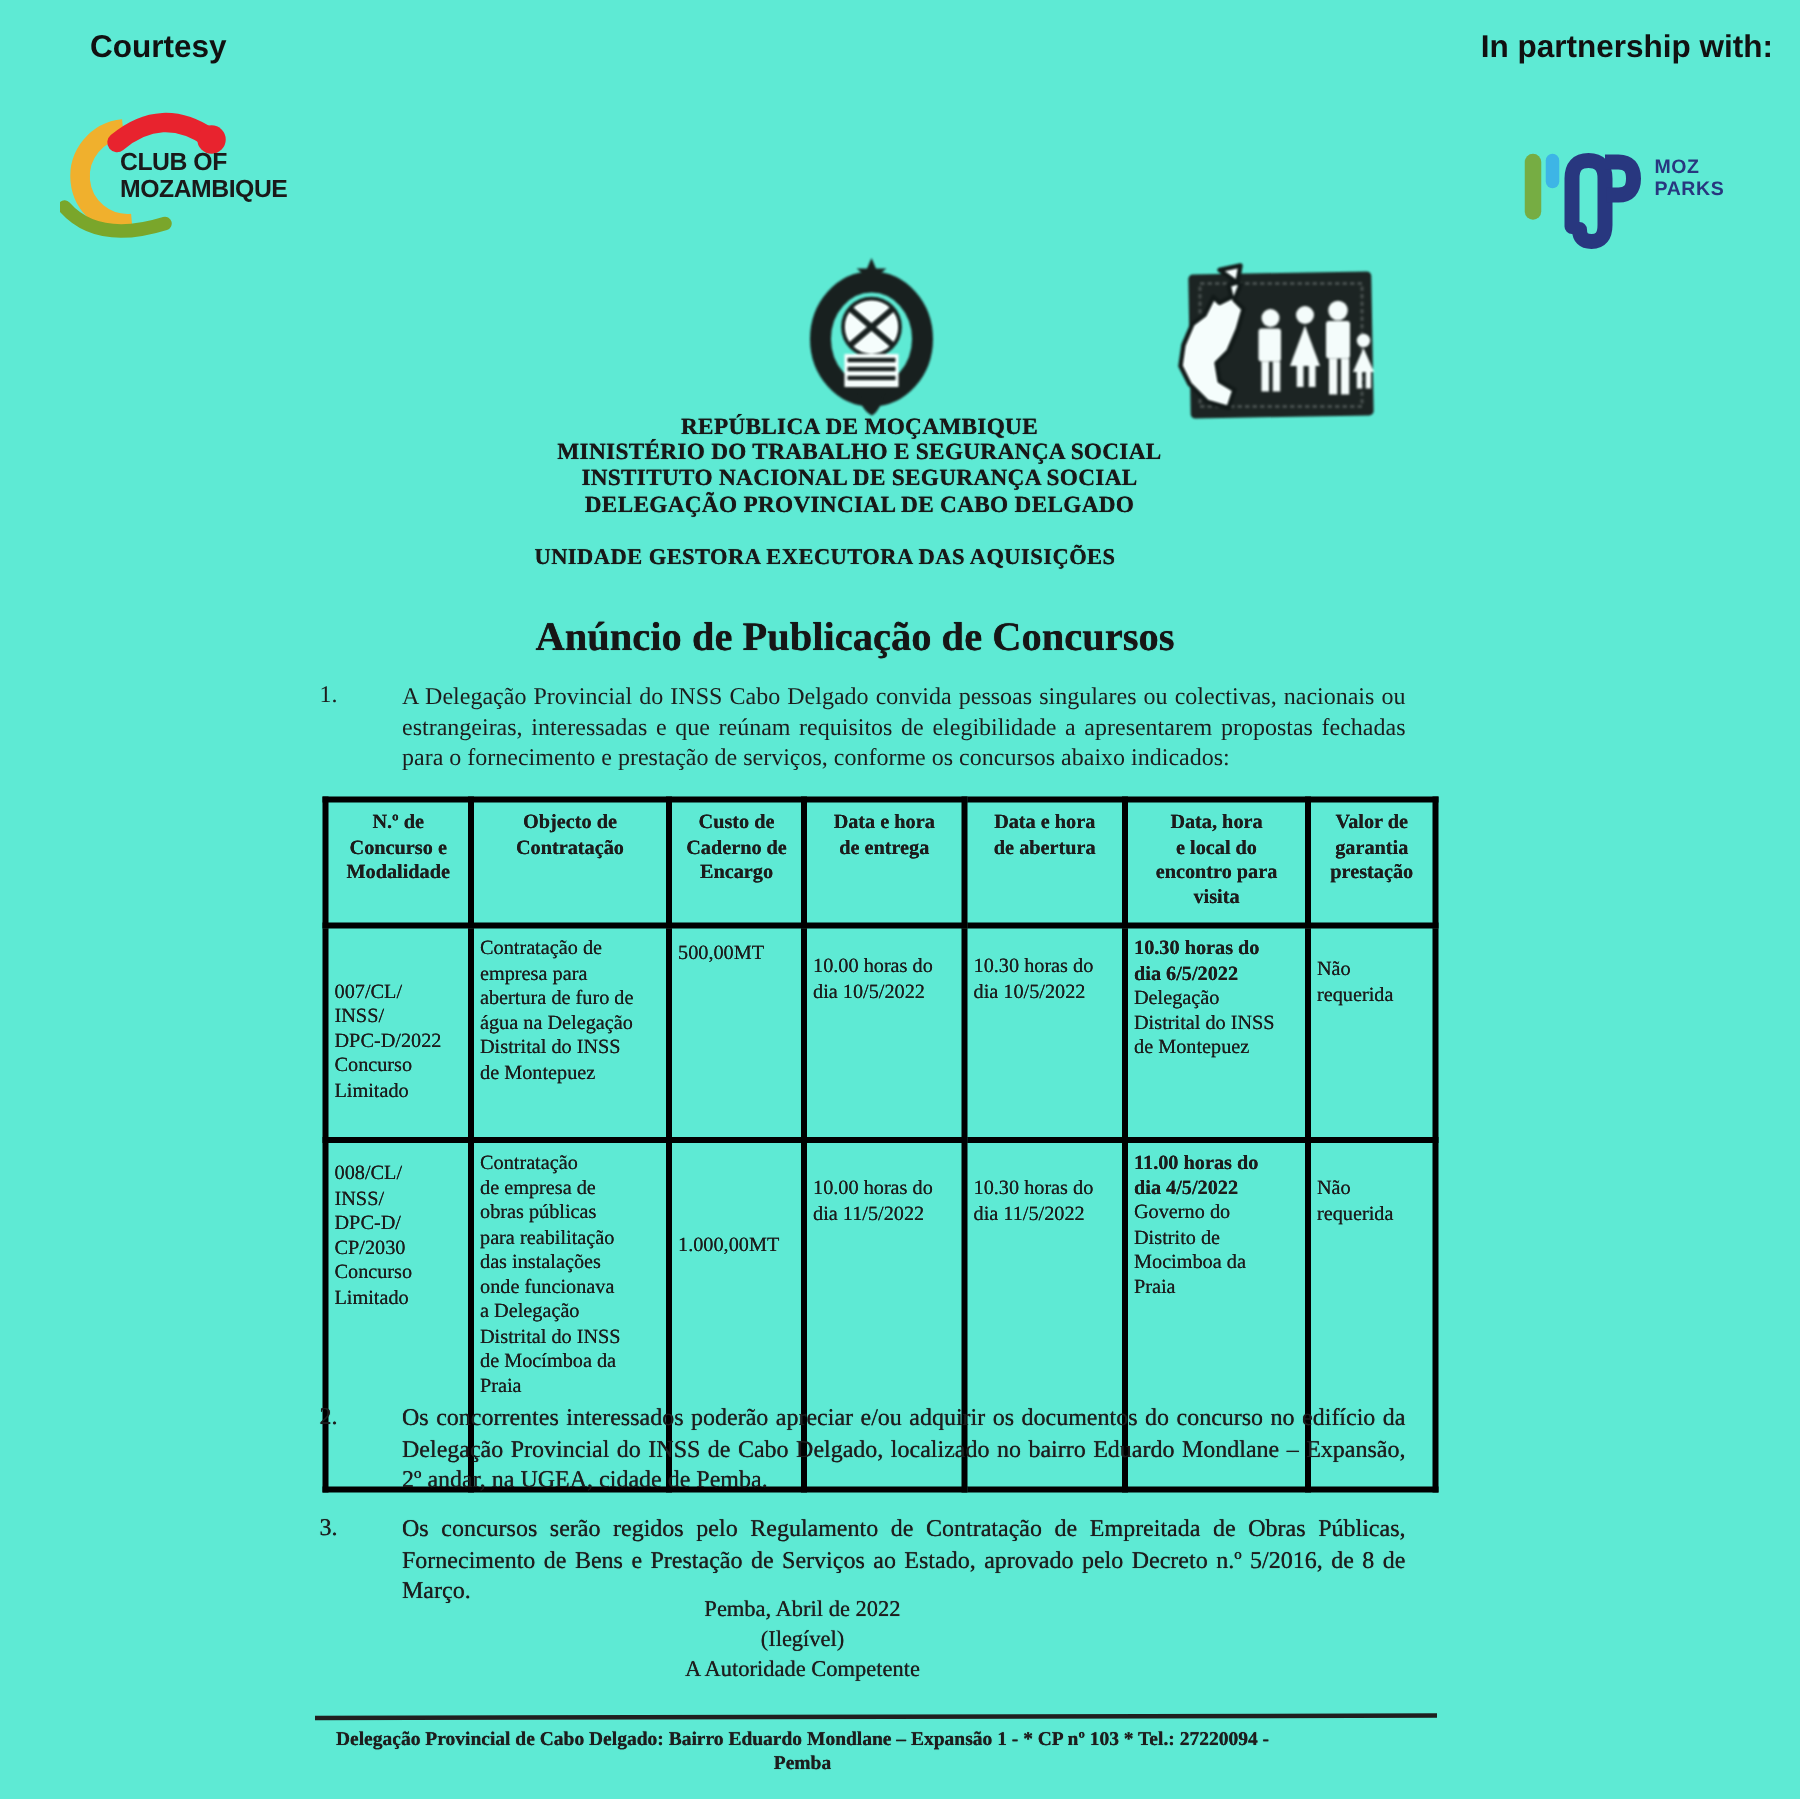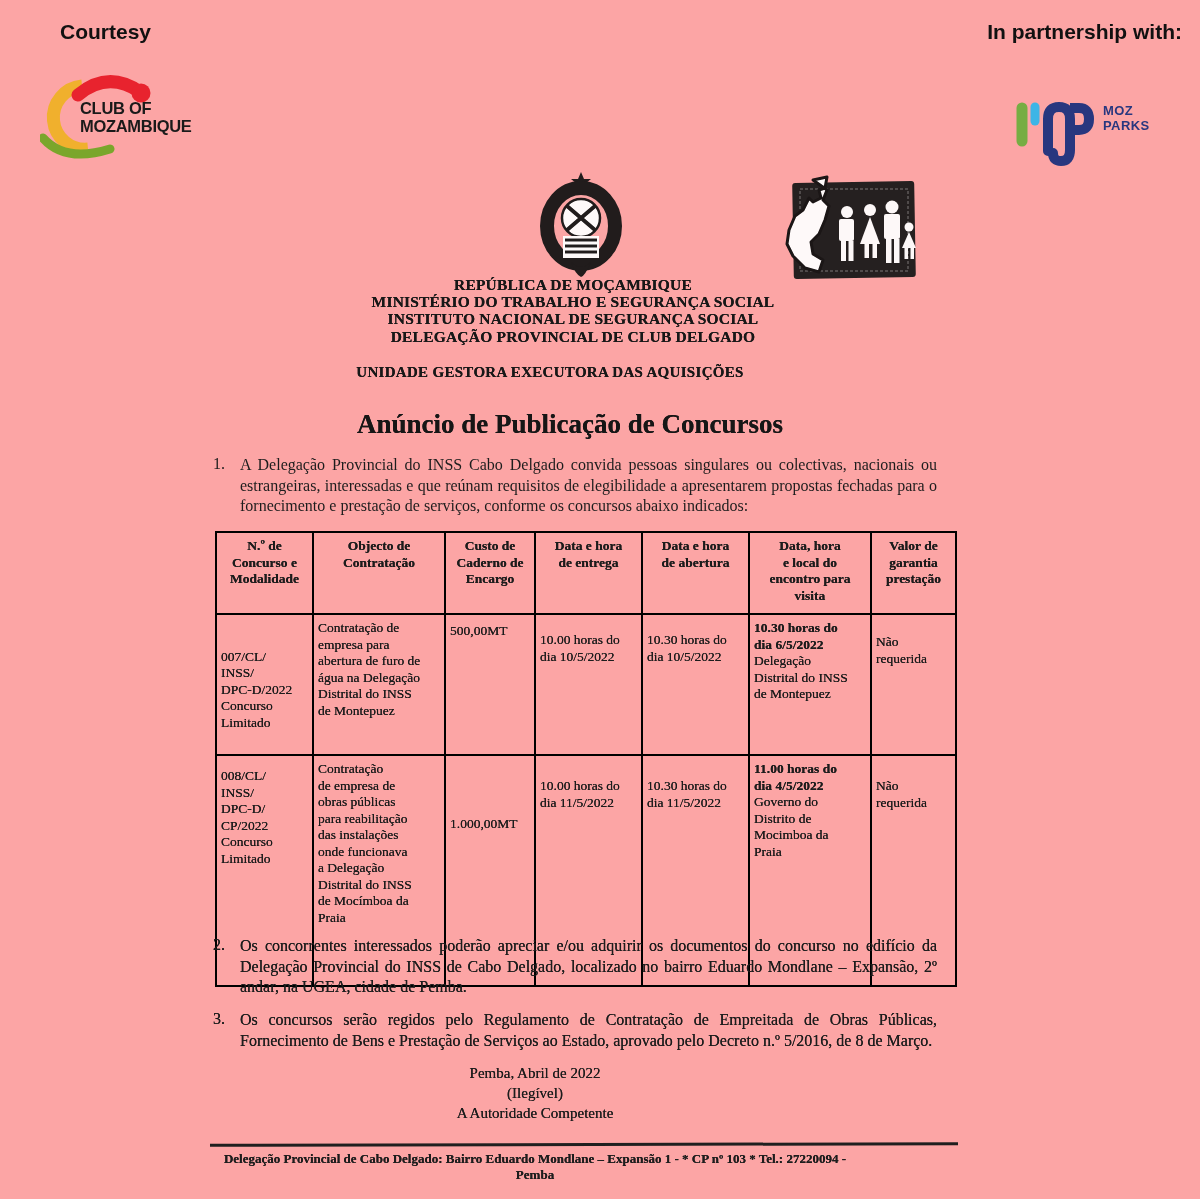--- a/index.html
+++ b/index.html
@@ -1,16 +1,16 @@
 <!DOCTYPE html>
 <html><head>
 <meta charset="utf-8">
 <style>
   html,body{margin:0;padding:0;background:#fff;}
-  .page{position:relative;width:1200px;height:1199px;background:#fca5a5;overflow:hidden;
+  .page{position:relative;width:1200px;height:1199px;background:#5eead4;overflow:hidden;
         font-family:"Liberation Serif",serif;color:#1d1d1d;}
 
   
   .banner-label{position:absolute;font-family:"Liberation Sans",sans-serif;
                 font-weight:bold;font-size:21px;color:#111;}
   .courtesy{left:60px;top:20px;}
   .partnership{right:18px;top:20px;}
 
   .club-logo{position:absolute;left:40px;top:70px;width:175px;height:96px;}
   .club-logo svg{position:absolute;left:0;top:0;}
@@ -33,29 +33,29 @@
               color:#181818;text-shadow:0 0 0.5px #181818;}
   .unit-line{position:absolute;left:190px;top:364px;width:766px;text-align:center;
              font-weight:bold;font-size:15px;letter-spacing:0.3px;color:#181818;
              text-shadow:0 0 0.5px #181818;transform:translateX(-23px);}
 
   
   .doc-title{position:absolute;left:190px;top:409px;width:760px;text-align:center;
              font-weight:bold;font-size:27px;color:#161616;text-shadow:0 0 0.5px #161616;}
   .para{position:absolute;left:213px;width:724px;display:flex;}
   .para .num{width:27px;flex:0 0 27px;font-size:16px;}
-  .para .ptext{flex:1;font-size:16px;line-height:20.5px;text-align:justify;}
+  .para .ptext{flex:1;font-size:16px;line-height:20.5px;text-align:justify;margin-left:28px;}
   .inky{text-shadow:0 0 0.45px #1d1d1d;}
   .p1{top:455px;} .p2{top:936px;} .p3{top:1010px;}
 
   
   .tender-table{position:absolute;left:215px;top:531px;width:740px;border-collapse:collapse;
                 table-layout:fixed;font-size:13.5px;line-height:16.5px;color:#1c1c1c;
                 text-shadow:0 0 0.4px #1c1c1c;}
-  .tender-table th,.tender-table td{border:2px solid #000000;
+  .tender-table th,.tender-table td{border:4px solid #000000;
                 vertical-align:top;padding:5px 4px;white-space:pre-line;overflow:hidden;}
   .tender-table th{font-weight:bold;height:70px;}
   .row1 td{height:115px;} .row2 td{height:164px;}
   .row1 .c-num{vertical-align:middle;padding-top:16px;}
   .row1 .c-custo{padding-top:8px;border-radius:10px;} .row1 .c-date{padding-top:17px;} .row1 .c-val{padding-top:19px;}
   .row2 .c-num{padding-top:12px;} .row2 .c-custo{padding-top:60px;}
   .row2 .c-date{padding-top:22px;} .row2 .c-val{padding-top:22px;}
   .visita-bold{font-weight:bold;}
 
   
@@ -131,21 +131,21 @@
         <path d="M 134 60 L 127 76 L 141 76 Z"></path>
       <rect x="129.5" y="76" width="3.5" height="11"></rect>
         <rect x="135.5" y="76" width="3.5" height="11"></rect>
     </g>
   </svg>
 
   <div class="letterhead">
     <div>REPÚBLICA DE MOÇAMBIQUE</div>
     <div>MINISTÉRIO DO TRABALHO E SEGURANÇA SOCIAL</div>
     <div>INSTITUTO NACIONAL DE SEGURANÇA SOCIAL</div>
-    <div>DELEGAÇÃO PROVINCIAL DE CLUB DELGADO</div>
+    <div>DELEGAÇÃO PROVINCIAL DE CABO DELGADO</div>
   </div>
   <div class="unit-line">UNIDADE GESTORA EXECUTORA DAS AQUISIÇÕES</div>
 
   <div class="doc-title">Anúncio de Publicação de Concursos</div>
 
   <div class="para p1">
     <div class="num">1.</div>
     <div class="ptext">A Delegação Provincial do INSS Cabo Delgado convida pessoas singulares ou colectivas, nacionais ou estrangeiras, interessadas e que reúnam requisitos de elegibilidade a apresentarem propostas fechadas para o fornecimento e prestação de serviços, conforme os concursos abaixo indicados:</div>
   </div>
 
@@ -203,21 +203,21 @@
 <span>Delegação
 Distrital do INSS
 de Montepuez</span></td>
       <td class="c-val">Não
 requerida</td>
     </tr>
     <tr class="row2">
       <td class="c-num">008/CL/
 INSS/
 DPC-D/
-CP/2022
+CP/2030
 Concurso
 Limitado</td>
       <td>Contratação
 de empresa de
 obras públicas
 para reabilitação
 das instalações
 onde funcionava
 a Delegação
 Distrital do INSS

